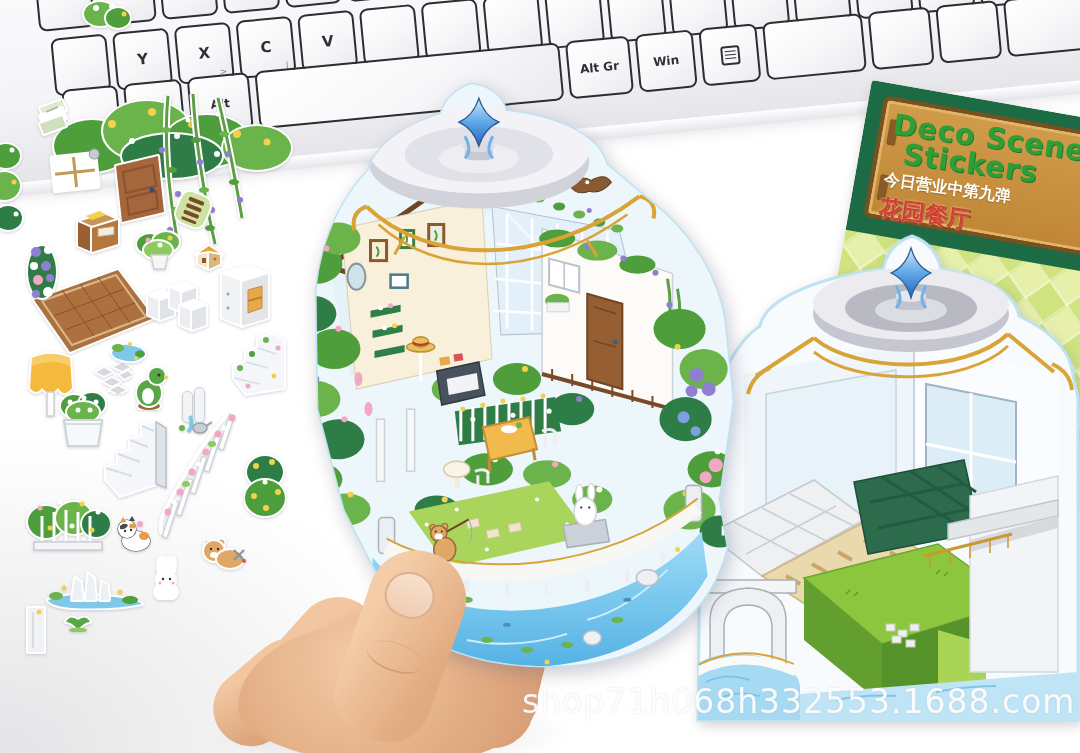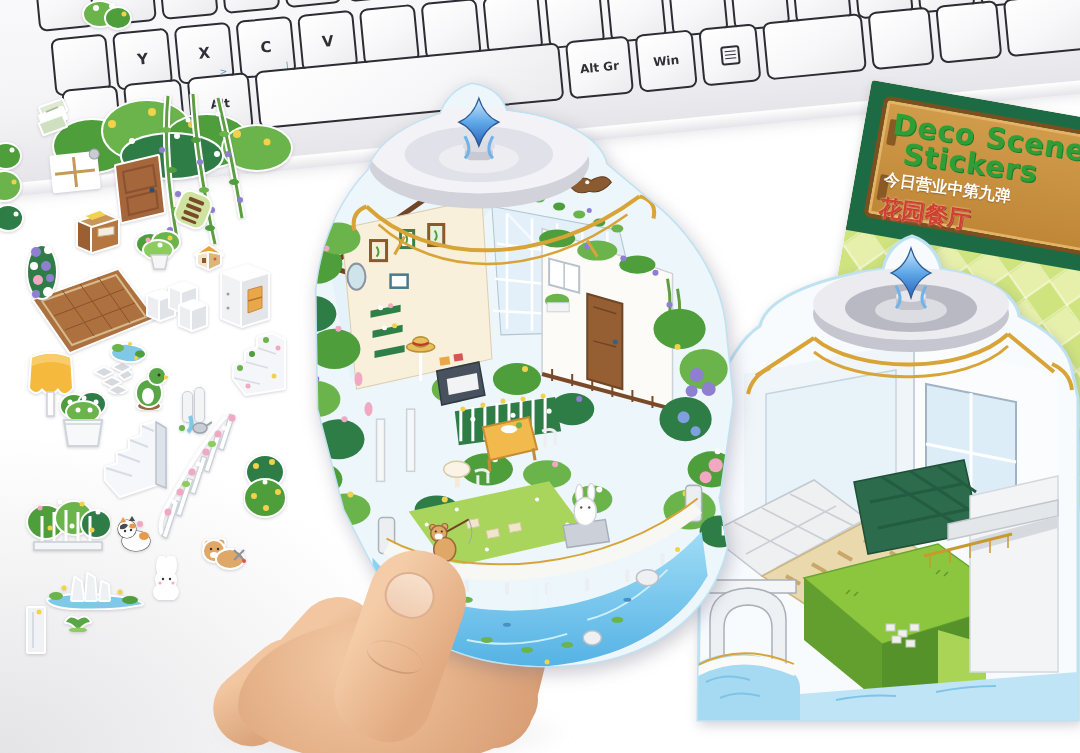--- a/index.html
+++ b/index.html
@@ -904,13 +904,14 @@
     <div class="finger f3"></div>
     <div class="finger f2"></div>
     <div class="finger f4"></div>
     <div class="palm"></div>
   </div>
   <div class="thumb">
     <div class="nail"></div>
     <div class="crease"></div>
   </div>
 
+  <div class="watermark">shop71h068h332553.1688.com</div>
 </div>
 
 </body></html>

